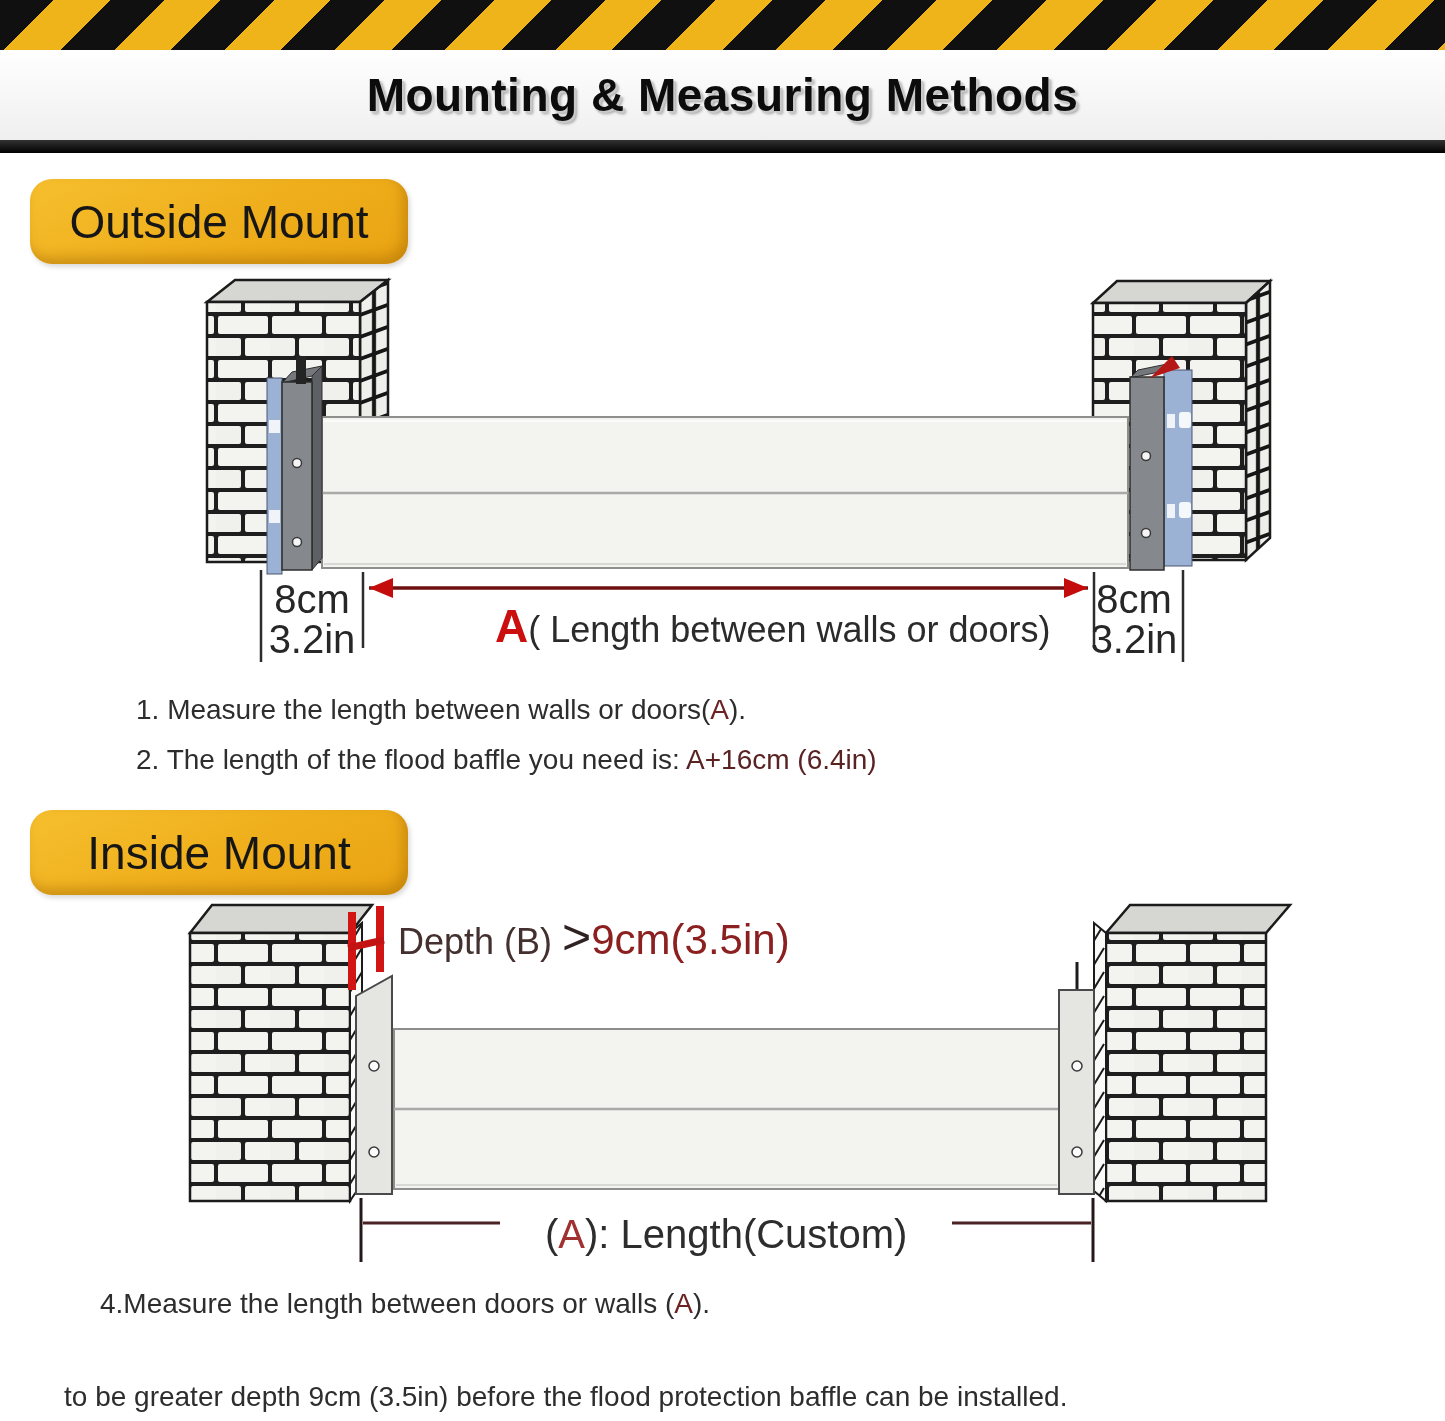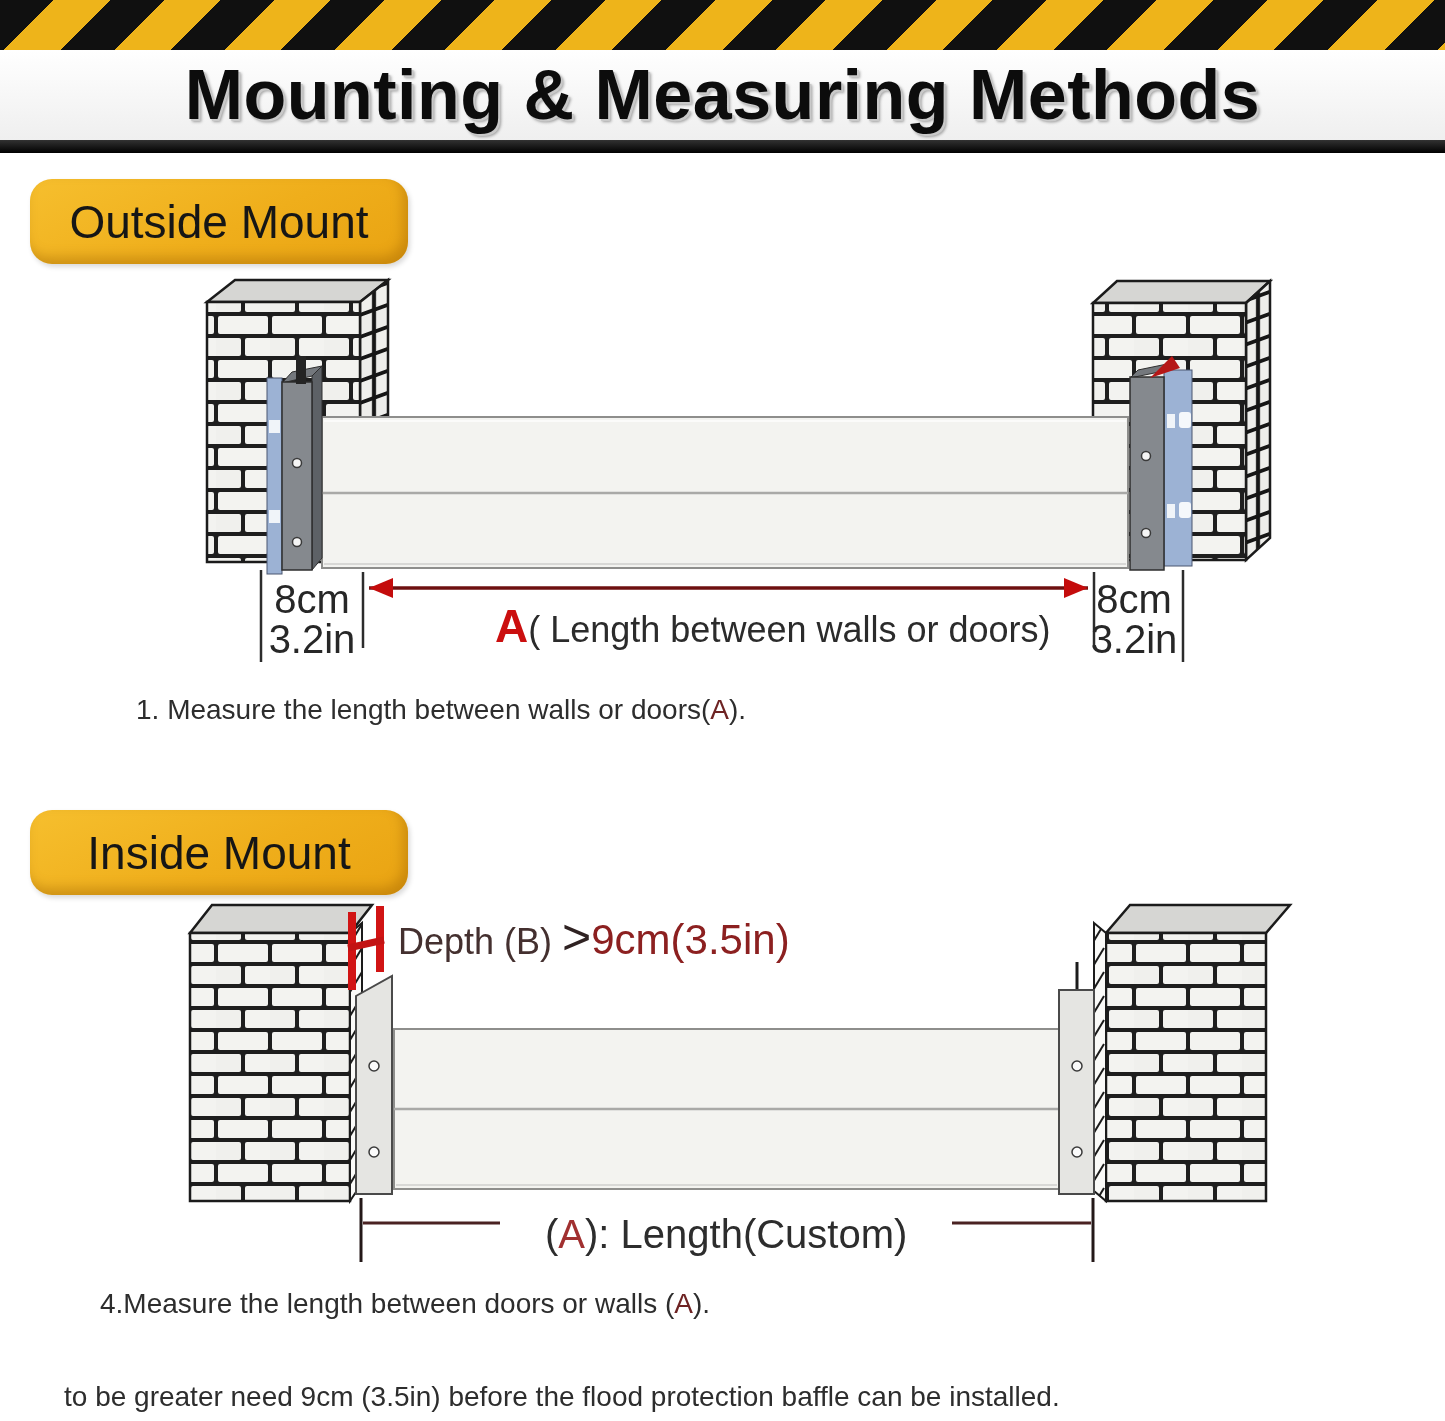--- a/index.html
+++ b/index.html
@@ -4,21 +4,21 @@
 <style>
   html,body{margin:0;padding:0;background:#ffffff;}
   .page{position:relative;width:1445px;height:1421px;background:#ffffff;overflow:hidden;
         font-family:"Liberation Sans",sans-serif;}
   
   .hazard{position:absolute;top:0;left:0;width:1445px;height:50px;
           background:repeating-linear-gradient(135deg,#101010 0 38px,#eeb41a 38px 78px);}
   .titleband{position:absolute;top:50px;left:0;width:1445px;height:90px;
              background:linear-gradient(#ffffff,#efefef);
              display:flex;align-items:center;justify-content:center;}
-  .title{font-size:70px;font-weight:bold;color:#0c0c0c;letter-spacing:0.5px;
+  .title{font-size:46px;font-weight:bold;color:#0c0c0c;letter-spacing:0.5px;
          text-shadow:2px 2px 0 #c9c9c9,3px 3px 3px rgba(0,0,0,.35);}
   .headerbar{position:absolute;top:140px;left:0;width:1445px;height:13px;
              background:linear-gradient(#323232,#000000);}
   
   .badge{position:absolute;left:30px;width:378px;height:85px;border-radius:22px;
          background:linear-gradient(155deg,#f6bf2e 0%,#efae1b 55%,#e9a312 100%);
          box-shadow:inset -5px -7px 12px rgba(150,92,0,.38),2px 3px 5px rgba(0,0,0,.15);
          display:flex;align-items:center;justify-content:center;
          font-size:46px;color:#161616;}
   #badge-outside{top:179px;}
@@ -126,20 +126,23 @@
       <text x="312" y="383" text-anchor="middle" font-size="40" fill="#272727">3.2in</text>
       <text x="1134" y="343" text-anchor="middle" font-size="40" fill="#272727">8cm</text>
       <text x="1134" y="383" text-anchor="middle" font-size="40" fill="#272727">3.2in</text>
       <text x="495" y="372" font-size="36" fill="#2b2b2b"><tspan font-size="46" font-weight="bold" fill="#cb0f0f">A</tspan><tspan>( Length between walls or doors)</tspan></text>
     </g>
   </svg>
 
   <div class="step" style="left:136px;top:694px;">
     <span>1. Measure the length between walls or doors(</span><span class="red-a">A</span><span>).</span>
   </div>
+  <div class="step" style="left:136px;top:744px;">
+    <span>2. The length of the flood baffle you need is: </span><span class="maroon">A+16cm (6.4in)</span>
+  </div>
 
   <svg id="svg-d2" width="1445" height="394" viewBox="0 0 1445 394">
 
     <g>
       <polygon points="190,35 350,35 372,7 212,7" fill="#d6d6d3" stroke="#1b1b1b" stroke-width="2.5"></polygon>
       <rect x="190" y="35" width="160" height="268" fill="url(#pBrick)" stroke="#1b1b1b" stroke-width="2.5"></rect>
       <polygon points="350,35 362,25 362,285 350,303" fill="url(#pHatch)" stroke="#1b1b1b" stroke-width="2"></polygon>
     </g>
 
     <g>
@@ -181,16 +184,16 @@
       <line x1="363" y1="325" x2="500" y2="325" stroke="#4a2222" stroke-width="3"></line>
       <line x1="952" y1="325" x2="1091" y2="325" stroke="#4a2222" stroke-width="3"></line>
       <text x="545" y="350" font-size="40"><tspan fill="#2d2d2d">(</tspan><tspan fill="#a13030">A</tspan><tspan fill="#2d2d2d">): Length(Custom)</tspan></text>
     </g>
   </svg>
 
   <div class="step" style="left:100px;top:1288px;">
     <span>4.Measure the length between doors or walls (</span><span class="red-a">A</span><span>).</span>
   </div>
   <div class="step" style="left:64px;top:1381px;">
-    <span>to be greater need 9cm (3.5in) before the flood protection baffle can be installed.</span>
+    <span>to be greater depth 9cm (3.5in) before the flood protection baffle can be installed.</span>
   </div>
 
 </div>
 
 </body></html>

